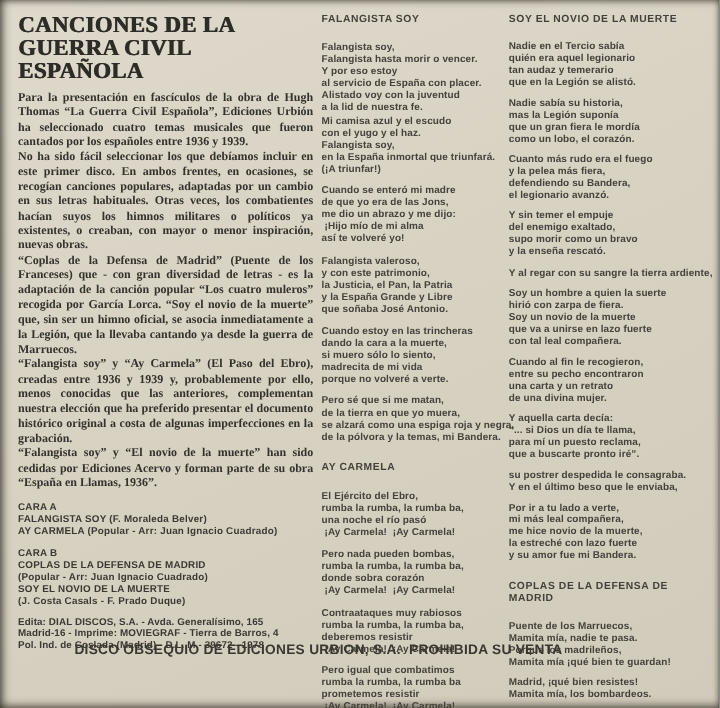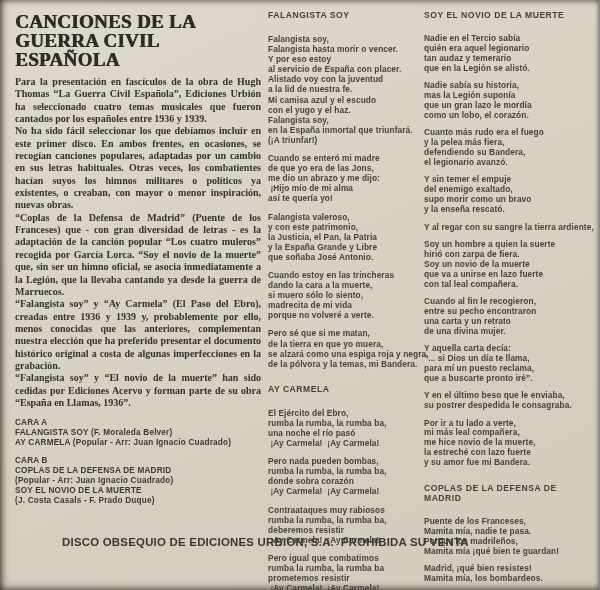--- a/index.html
+++ b/index.html
@@ -110,20 +110,25 @@
           <div>AY CARMELA (Popular - Arr: Juan Ignacio Cuadrado)</div>
         </div>
         <div class="block">
           <div>CARA B</div>
           <div>COPLAS DE LA DEFENSA DE MADRID</div>
           <div>(Popular - Arr: Juan Ignacio Cuadrado)</div>
           <div>SOY EL NOVIO DE LA MUERTE</div>
           <div>(J. Costa Casals - F. Prado Duque)</div>
         </div>
       </div>
+    <div class="credits">
+        <div>Edita: DIAL DISCOS, S.A. - Avda. Generalísimo, 165</div>
+        <div>Madrid-16 - Imprime: MOVIEGRAF - Tierra de Barros, 4</div>
+        <div>Pol. Ind. de Coslada (Madrid) - D.L. M - 39672 - 1978</div>
+      </div>
   </div>
 
   <div class="col col-mid">
       <div class="song-title">FALANGISTA SOY</div>
       <div class="song">
         <div class="stanza">
           <div class="lyric-line">Falangista soy,</div>
           <div class="lyric-line">Falangista hasta morir o vencer.</div>
           <div class="lyric-line">Y por eso estoy</div>
           <div class="lyric-line">al servicio de España con placer.</div>
@@ -133,21 +138,21 @@
           <div class="lyric-line">con el yugo y el haz.</div>
           <div class="lyric-line">Falangista soy,</div>
           <div class="lyric-line">en la España inmortal que triunfará.</div>
           <div class="lyric-line">(¡A triunfar!)</div>
         </div>
         <div class="stanza">
           <div class="lyric-line">Cuando se enteró mi madre</div>
           <div class="lyric-line">de que yo era de las Jons,</div>
           <div class="lyric-line">me dio un abrazo y me dijo:</div>
           <div class="lyric-line"> ¡Hijo mío de mi alma</div>
-          <div class="lyric-line">así te quería yo!</div>
+          <div class="lyric-line">así te volveré yo!</div>
         </div>
         <div class="stanza">
           <div class="lyric-line">Falangista valeroso,</div>
           <div class="lyric-line">y con este patrimonio,</div>
           <div class="lyric-line">la Justicia, el Pan, la Patria</div>
           <div class="lyric-line">y la España Grande y Libre</div>
           <div class="lyric-line">que soñaba José Antonio.</div>
         </div>
         <div class="stanza">
           <div class="lyric-line">Cuando estoy en las trincheras</div>
@@ -197,21 +202,21 @@
       <div class="song">
         <div class="stanza">
           <div class="lyric-line">Nadie en el Tercio sabía</div>
           <div class="lyric-line">quién era aquel legionario</div>
           <div class="lyric-line">tan audaz y temerario</div>
           <div class="lyric-line">que en la Legión se alistó.</div>
         </div>
         <div class="stanza">
           <div class="lyric-line">Nadie sabía su historia,</div>
           <div class="lyric-line">mas la Legión suponía</div>
-          <div class="lyric-line">que un gran lazo le mordía</div>
+          <div class="lyric-line">que un gran fiera le mordía</div>
           <div class="lyric-line">como un lobo, el corazón.</div>
         </div>
         <div class="stanza">
           <div class="lyric-line">Cuanto más rudo era el fuego</div>
           <div class="lyric-line">y la pelea más fiera,</div>
           <div class="lyric-line">defendiendo su Bandera,</div>
           <div class="lyric-line">el legionario avanzó.</div>
         </div>
         <div class="stanza">
           <div class="lyric-line">Y sin temer el empuje</div>
@@ -235,35 +240,35 @@
           <div class="lyric-line">una carta y un retrato</div>
           <div class="lyric-line">de una divina mujer.</div>
         </div>
         <div class="stanza">
           <div class="lyric-line">Y aquella carta decía:</div>
           <div class="lyric-line">“... si Dios un día te llama,</div>
           <div class="lyric-line">para mí un puesto reclama,</div>
           <div class="lyric-line">que a buscarte pronto iré”.</div>
         </div>
         <div class="stanza">
+          <div class="lyric-line">su postrer despedida le consagraba.</div>
           <div class="lyric-line">Y en el último beso que le enviaba,</div>
-          <div class="lyric-line">su postrer despedida le consagraba.</div>
         </div>
         <div class="stanza">
           <div class="lyric-line">Por ir a tu lado a verte,</div>
           <div class="lyric-line">mi más leal compañera,</div>
           <div class="lyric-line">me hice novio de la muerte,</div>
           <div class="lyric-line">la estreché con lazo fuerte</div>
           <div class="lyric-line">y su amor fue mi Bandera.</div>
         </div>
       </div>
       <div class="song-title later">COPLAS DE LA DEFENSA DE MADRID</div>
       <div class="song">
         <div class="stanza">
-          <div class="lyric-line">Puente de los Franceses,</div>
+          <div class="lyric-line">Puente de los Marruecos,</div>
           <div class="lyric-line">Mamita mía, nadie te pasa.</div>
           <div class="lyric-line">Porque los madrileños,</div>
           <div class="lyric-line">Mamita mía ¡qué bien te guardan!</div>
         </div>
         <div class="stanza">
           <div class="lyric-line">Madrid, ¡qué bien resistes!</div>
           <div class="lyric-line">Mamita mía, los bombardeos.</div>
         </div>
       </div>
     </div>

